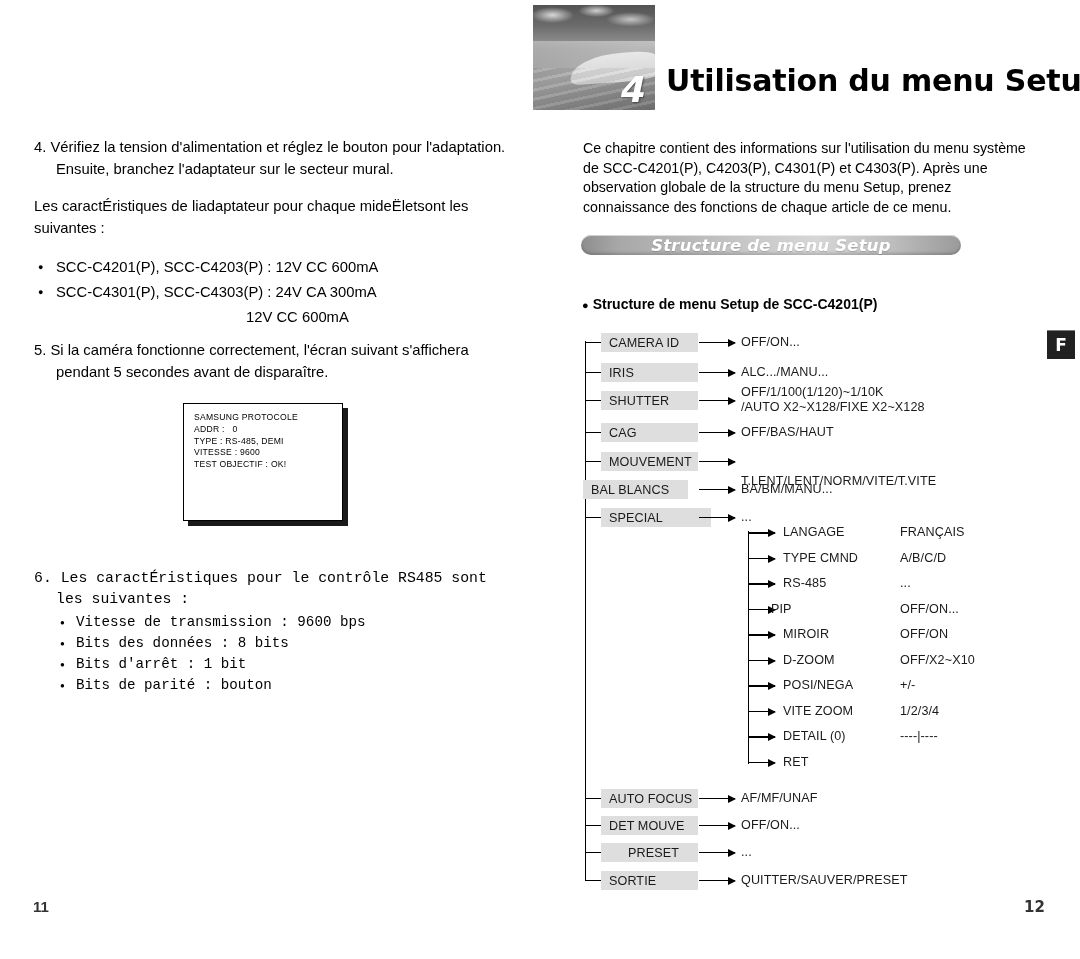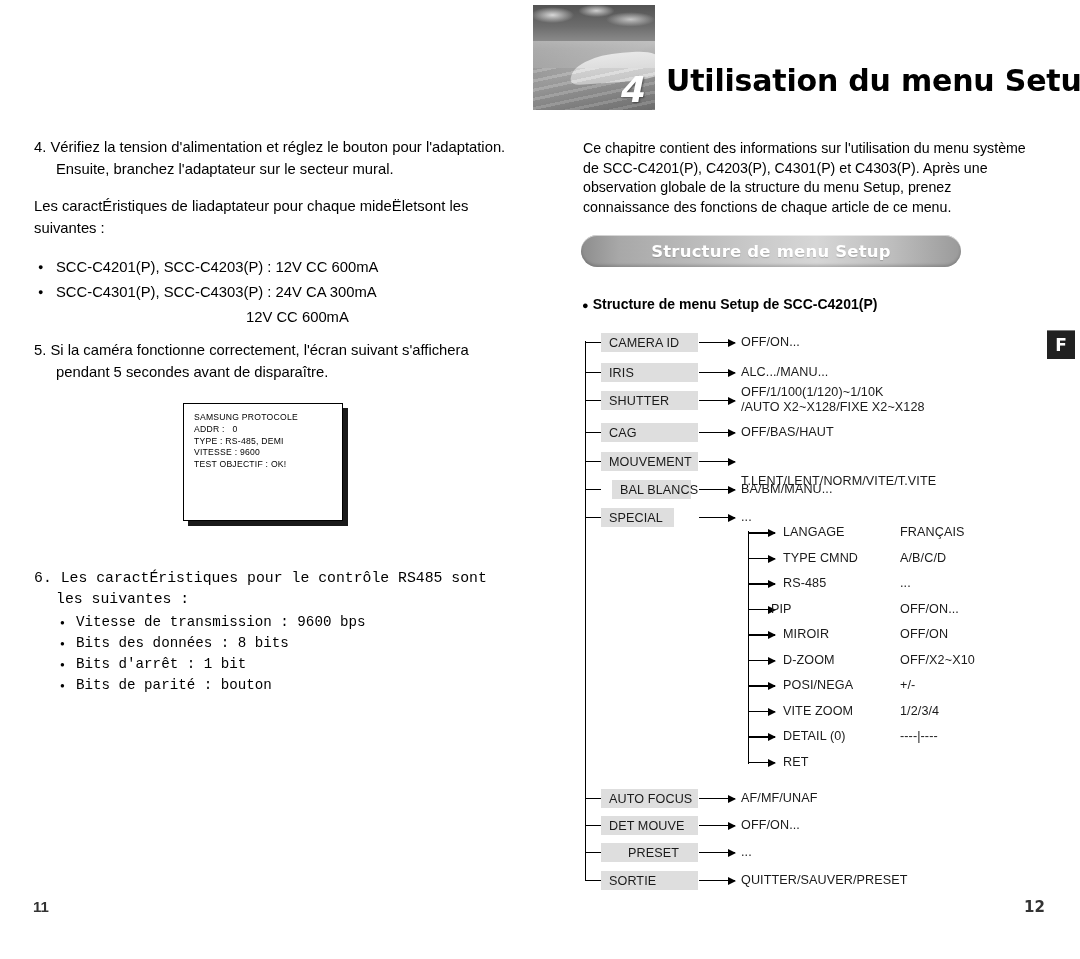--- a/index.html
+++ b/index.html
@@ -209,24 +209,25 @@
     top: 139px;
     width: 450px;
     font-size: 14.2px;
     line-height: 19.5px;
   }
   #banner {
     position: absolute;
     left: 581px;
     top: 235px;
     width: 380px;
-    height: 32px;
+    height: 20px;
     border-radius: 16px;
     background: linear-gradient(to right, #8d8d8d 0%, #a8a8a8 10%, #c9c9c9 45%, #d6d6d6 62%, #bdbdbd 82%, #9a9a9a 100%);
     box-shadow: inset 0 1px 0 rgba(255,255,255,0.55), inset 0 -2px 3px rgba(0,0,0,0.18);
+    font-style: italic;
   }
   #banner-label {
     position: absolute;
     left: 0; right: 0;
     top: 50%;
     transform: translateY(-50%);
     text-align: center;
     font-size: 16.5px;
     font-weight: bold;
     color: #ffffff;
@@ -443,27 +444,27 @@
     </div>
     <div class="arrow" style="left: 124px; top: 103.8px; width: 36px;"></div>
     <div class="value" style="left: 166px; top: 97px;">OFF/BAS/HAUT</div>
     <div class="stub" style="left: 10px; top: 132.8px; width: 16px;"></div>
     <div class="node-box" style="left: 26px; top: 124px; width: 97px;">
       <span>MOUVEMENT</span>
     </div>
     <div class="arrow" style="left: 124px; top: 132.8px; width: 36px;"></div>
     <div class="value" style="left: 166px; top: 126px; margin-top: 20px;">T.LENT/LENT/NORM/VITE/T.VITE</div>
     <div class="stub" style="left: 10px; top: 160.8px; width: 16px;"></div>
-    <div class="node-box" style="left: 37px; top: 152px; width: 79px;">
+    <div class="node-box" style="left: 8px; top: 152px; width: 105px;">
       <span>BAL BLANCS</span>
     </div>
     <div class="arrow" style="left: 124px; top: 160.8px; width: 36px;"></div>
     <div class="value" style="left: 166px; top: 154px;">BA/BM/MANU...</div>
     <div class="stub" style="left: 10px; top: 188.8px; width: 16px;"></div>
-    <div class="node-box" style="left: 26px; top: 180px; width: 73px;">
+    <div class="node-box" style="left: 26px; top: 180px; width: 110px;">
       <span>SPECIAL</span>
     </div>
     <div class="arrow" style="left: 124px; top: 188.8px; width: 36px;"></div>
     <div class="value" style="left: 166px; top: 182px;">...</div>
     <div class="arrow" style="left: 173px; top: 204.3px; width: 27px;"></div>
     <div class="sub-label" style="left: 208px; top: 197px;">LANGAGE</div>
     <div class="sub-value" style="left: 325px; top: 197px;">FRANÇAIS</div>
     <div class="arrow" style="left: 173px; top: 229.8px; width: 27px;"></div>
     <div class="sub-label" style="left: 208px; top: 222.5px;">TYPE CMND</div>
     <div class="sub-value" style="left: 325px; top: 222.5px;">A/B/C/D</div>

